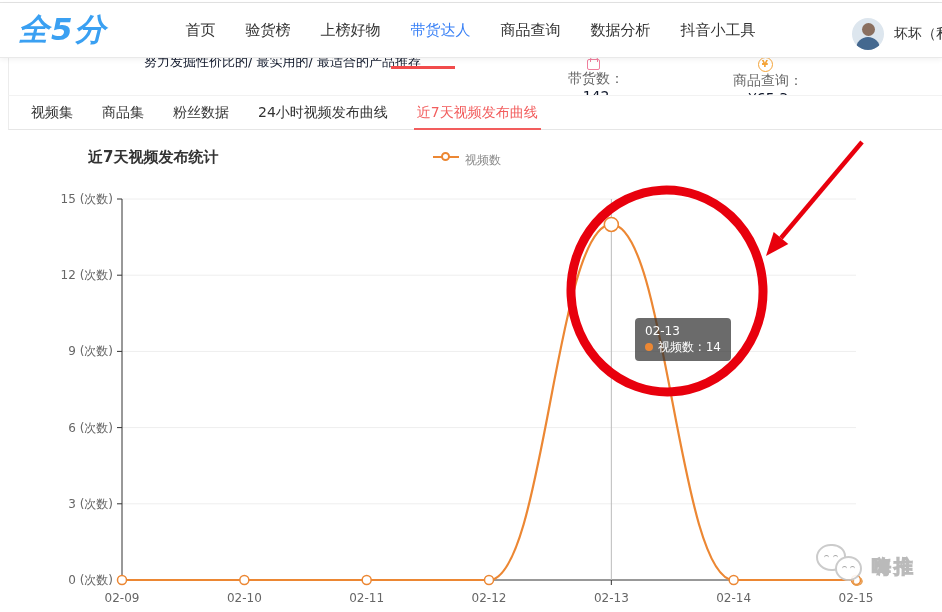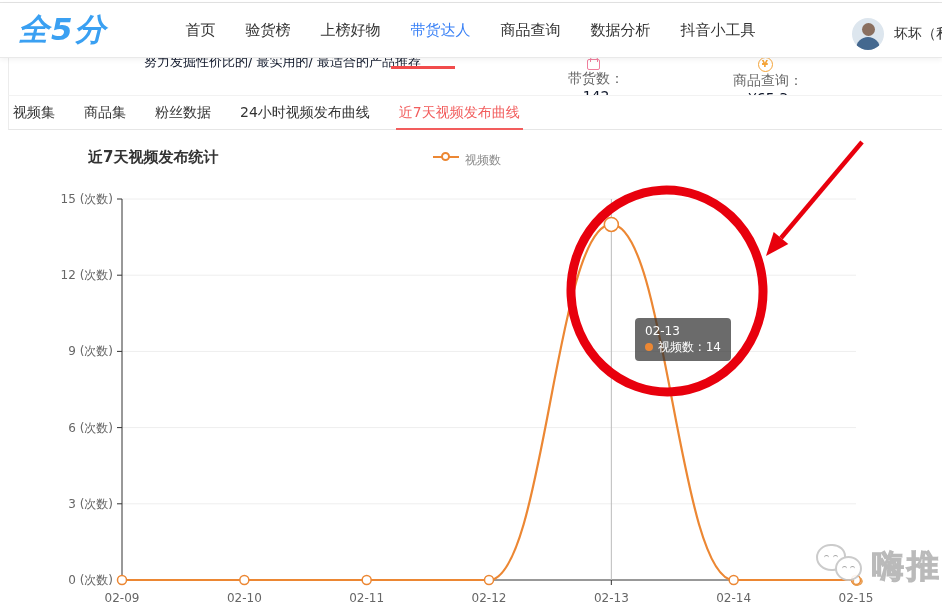--- a/index.html
+++ b/index.html
@@ -38,21 +38,21 @@
   .stat-2 { left:724px; }
   .bag-icon { display:inline-block; width:13px; height:11px; border:1.5px solid #f07f9d; border-radius:2px; margin:4px 6px 0 0; position:relative; }
   .bag-icon::before { content:''; position:absolute; top:-4px; left:2.5px; width:6px; height:5px; border:1.5px solid #f07f9d; border-bottom:none; border-radius:4px 4px 0 0; }
   .coin-icon { display:inline-block; width:15px; height:15px; border:1.5px solid #f5a53a; border-radius:50%; color:#f5a53a; font-size:9px; line-height:12px; text-align:center; font-weight:bold; margin:2px 6px 0 0; }
   .stat-value { color:#0f172a; }
 
   
   .tabbar {
     position:absolute; top:95px; left:8px; right:0; height:35px; background:#fff;
     border-left:1px solid #ececec; border-top:1px solid #f2f2f2; border-bottom:1px solid #e6e6e6;
-    display:flex; align-items:stretch; gap:29px; padding-left:4px; font-size:14px; color:#333; z-index:2;
+    display:flex; align-items:stretch; gap:29px; padding-left:22px; font-size:14px; color:#333; z-index:2;
   }
   .tab { display:flex; align-items:center; position:relative; cursor:pointer; white-space:nowrap; }
   .tab.active { color:#f25d5d; }
   .tab.active::after { content:''; position:absolute; left:-3px; right:-3px; bottom:-1px; height:2px; background:#f25d5d; }
 
   
   .chart-title { position:absolute; left:88px; top:148px; font-size:15px; font-weight:bold; color:#333; z-index:2; }
   .legend { position:absolute; left:433px; top:152px; display:flex; gap:6px; font-size:12px; color:#8d8d8d; z-index:2; cursor:pointer; }
   .legend-icon { width:26px; height:9px; position:relative; }
   .legend-icon::before { content:''; position:absolute; top:3.5px; left:0; right:0; height:2px; background:#ec8733; }
@@ -71,21 +71,21 @@
   .watermark { position:absolute; left:810px; top:541px; z-index:5; display:flex; align-items:center; opacity:.9; }
   .wm-bubbles { position:relative; width:58px; height:52px; }
   .wm-b1 { position:absolute; left:6px; top:3px; width:30px; height:27px; background:#fff; border:2px solid #c6c6c6; border-radius:52% 48% 46% 54%; }
   .wm-b2 { position:absolute; left:25px; top:15px; width:27px; height:25px; background:#fff; border:2px solid #c6c6c6; border-radius:50%; }
   .wm-b1::before, .wm-b1::after, .wm-b2::before, .wm-b2::after {
     content:''; position:absolute; width:5px; height:4px; border-top:1.5px solid #9d9d9d; border-radius:50%;
   }
   .wm-b1::before { left:6px; top:9px; } .wm-b1::after { left:15px; top:9px; }
   .wm-b2::before { left:5px; top:8px; } .wm-b2::after { left:13px; top:8px; }
   .wm-beak { position:absolute; left:42px; top:36px; width:11px; height:9px; border:2.5px solid #e89a4a; border-radius:50%; border-top-color:transparent; transform:rotate(-15deg); }
-  .wm-text { font-size:32px; font-weight:bold; color:#e8e8e8; -webkit-text-stroke:1.2px #b3b3b3; letter-spacing:3px; margin-left:4px;text-align:center; }
+  .wm-text { font-size:19px; font-weight:bold; color:#e8e8e8; -webkit-text-stroke:1.2px #b3b3b3; letter-spacing:3px; margin-left:4px;text-align:center; }
 
   #annotation { position:absolute; left:0; top:0; width:942px; height:612px; z-index:6; pointer-events:none; }
 </style>
 </head>
 <body>
 
 <div class="screen">
   <div class="top-line"></div>
 
   <div class="header">

